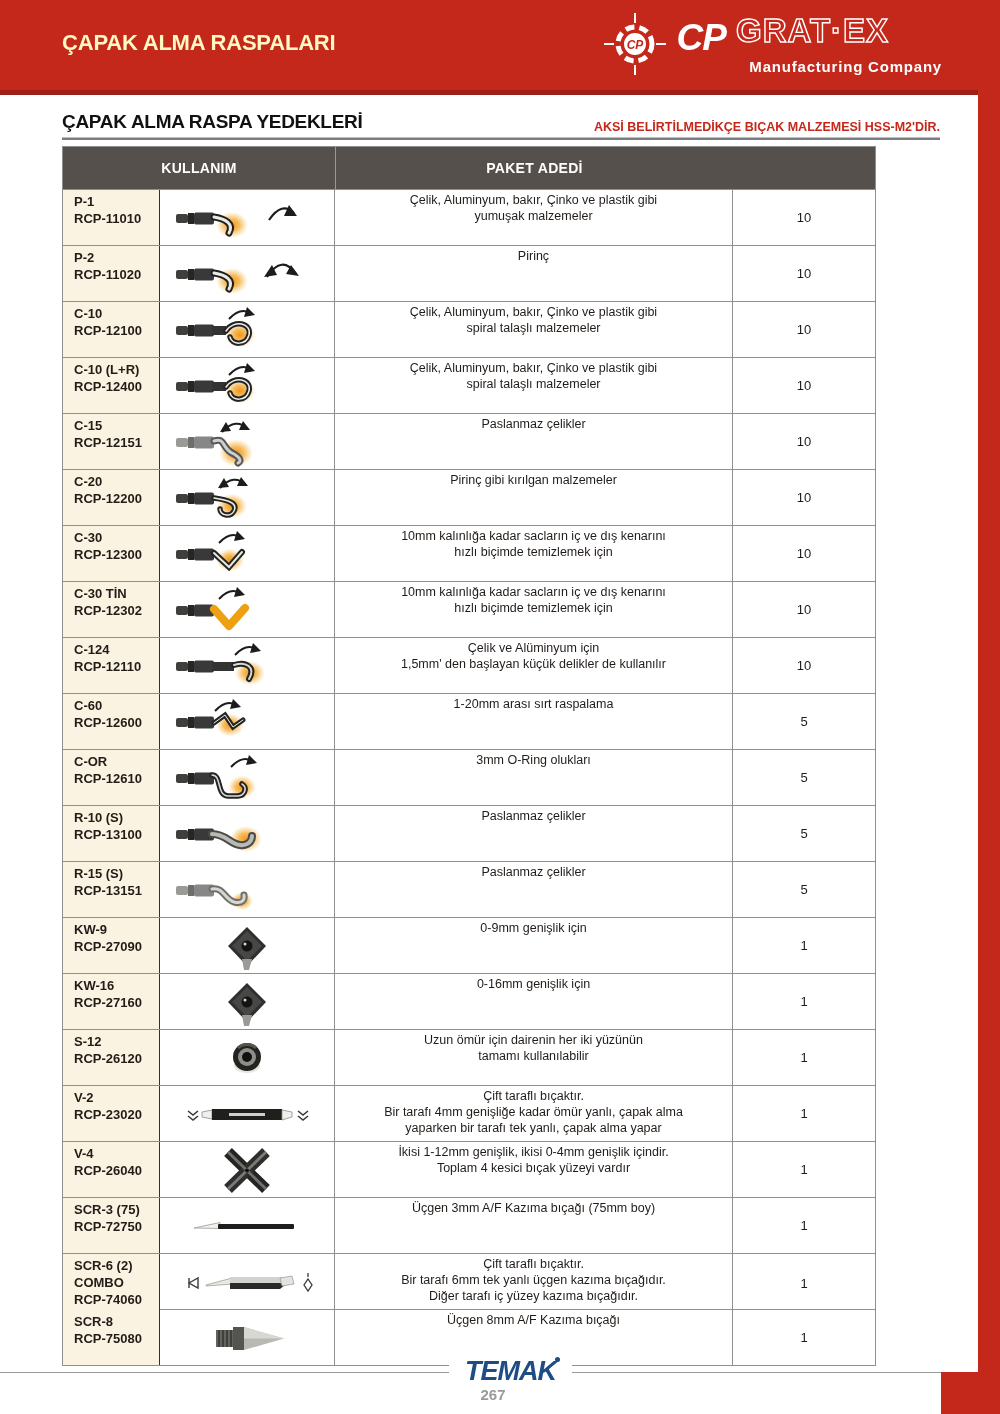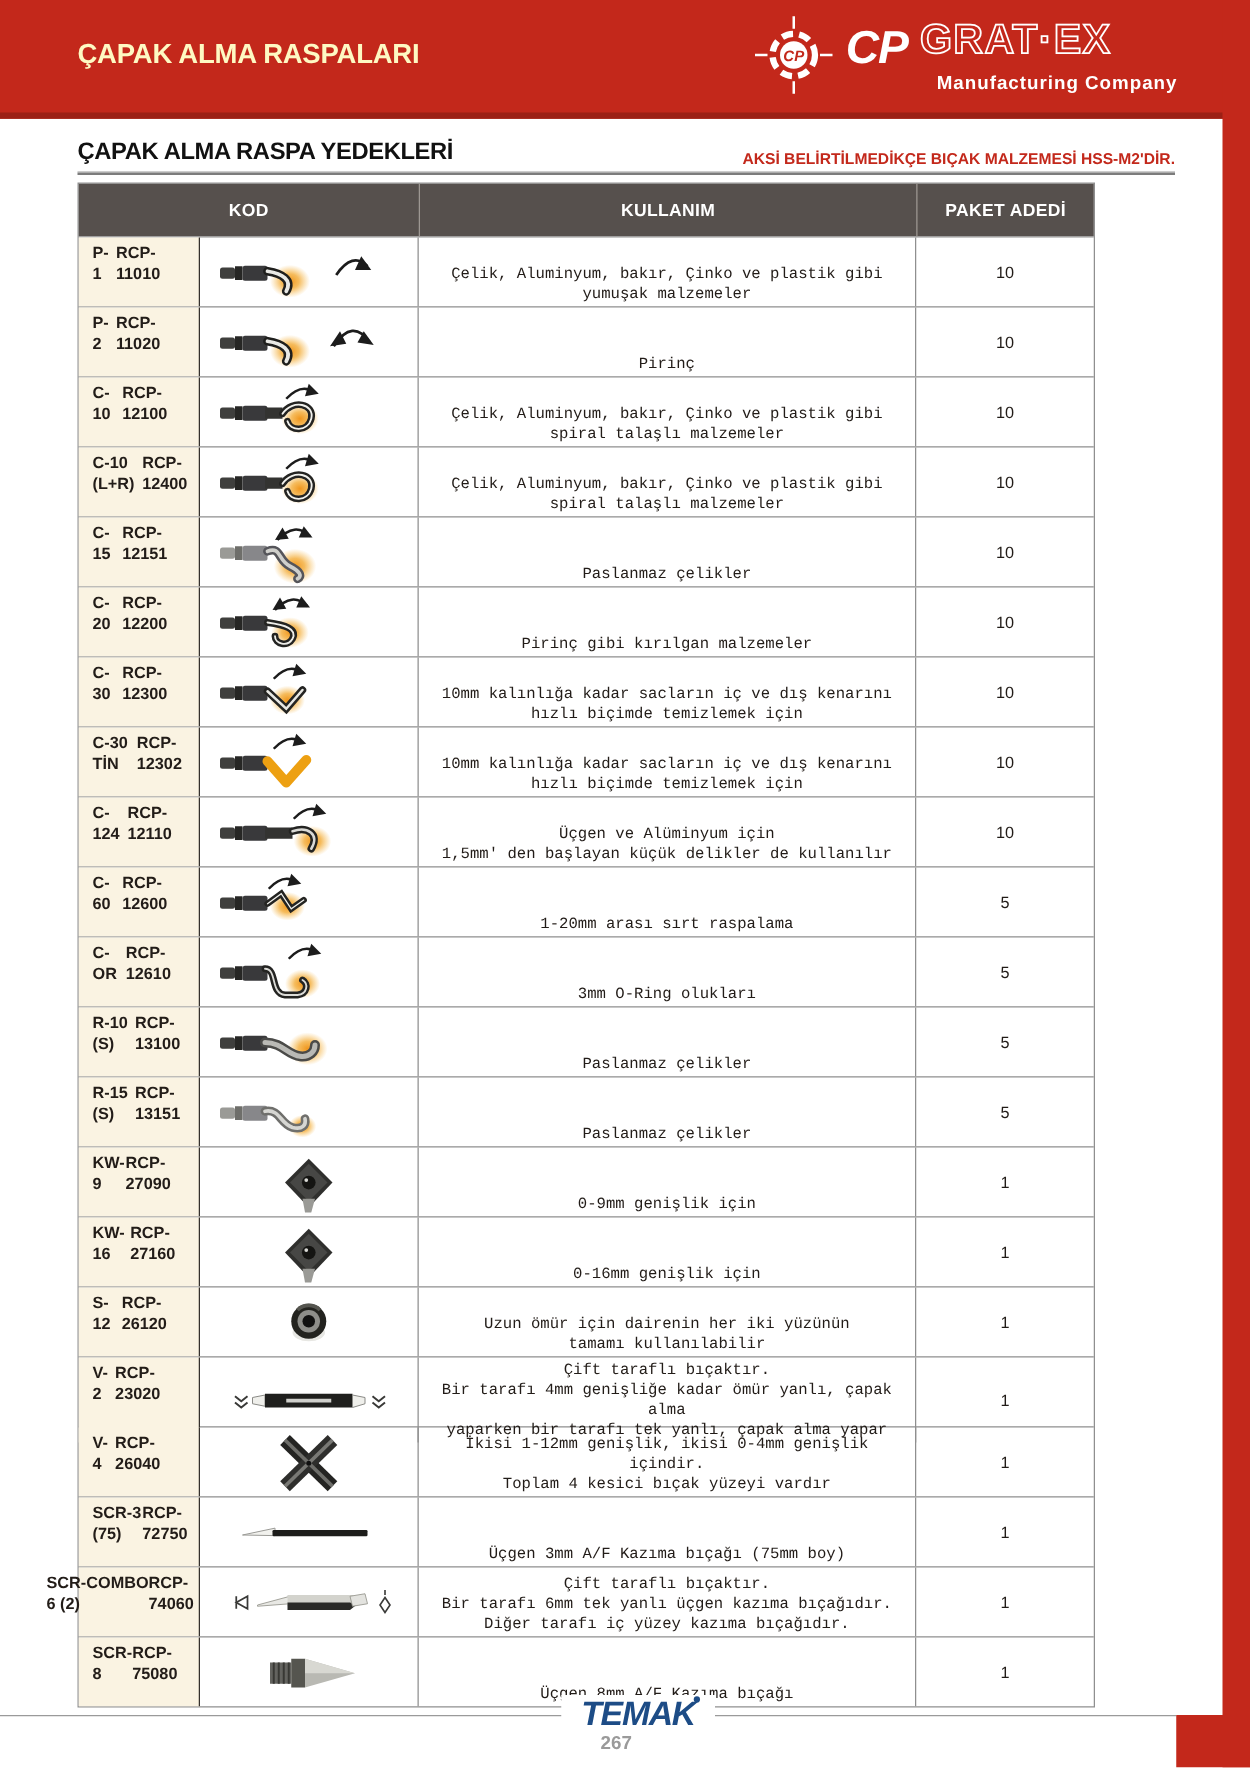--- a/index.html
+++ b/index.html
@@ -35,26 +35,26 @@
 
   
   .tbl{position:absolute;left:62px;top:146px;width:814px;border:1px solid var(--line);background:#fff;}
   .thead{display:grid;grid-template-columns:272px 398px 142px;background:var(--hdr-gray);height:42px;}
   .th{display:flex;align-items:center;justify-content:center;color:#fff;font-size:14px;
       font-weight:bold;letter-spacing:0.3px;}
   .th + .th{border-left:1px solid #9d9792;}
   .row{display:grid;grid-template-columns:97px 175px 398px 142px;height:56px;
       border-top:1.5px solid var(--line);}
   .code-cell{background:var(--cream);border-right:1.5px solid #34302c;display:flex;
-      justify-content:flex-end;padding:4px 4px 4px 11px;
+      flex-direction:column;justify-content:flex-start;padding:4px 4px 4px 11px;
       font-weight:bold;font-size:13px;line-height:1.3;}
   .img-cell{display:flex;align-items:center;justify-content:center;border-right:1px solid var(--line);}
-  .usage-cell{display:flex;flex-direction:column;align-items:center;justify-content:flex-end;
+  .usage-cell{display:flex;flex-direction:column;align-items:center;justify-content:flex-start;
       text-align:center;font-size:12.5px;font-weight:500;line-height:1.28;
-      border-right:1px solid var(--line);padding:2px 10px;font-family:Liberation Mono, monospace;}
+      border-right:1px solid var(--line);padding:2px 10px;}
   .pack-cell{display:flex;align-items:center;justify-content:center;font-size:13px;font-weight:500;}
   svg.tool{display:block;}
 
   
   .foot-line{position:absolute;left:0;top:1372px;width:941px;border-top:1.5px solid #9a9a9a;}
   .temak{position:absolute;left:449px;top:1356px;background:#fff;padding:0 16px;
       font-size:27px;font-weight:bold;font-style:italic;color:var(--blue);letter-spacing:-1px;}
   .temak-dot{position:absolute;top:1px;right:12px;width:5px;height:5px;border-radius:50%;
       background:var(--blue);}
   .page-num{position:absolute;left:0;top:1386px;width:986px;text-align:center;
@@ -99,21 +99,20 @@
 </div>
 
 <div class="strip"></div>
 
 <div class="sec-title">ÇAPAK ALMA RASPA YEDEKLERİ</div>
 <div class="sec-note">AKSİ BELİRTİLMEDİKÇE BIÇAK MALZEMESİ HSS-M2'DİR.</div>
 <div class="sec-rule"></div>
 
 <div class="tbl">
   <div class="thead">
-    <div class="th">KOD</div>
     <div class="th">KULLANIM</div>
     <div class="th">PAKET ADEDİ</div>
   </div>
   <div>
   <div class="row">
     <div class="code-cell">
           <div>P-1</div>
           <div>RCP-11010</div>
         </div>
     <div class="img-cell">
@@ -315,21 +314,21 @@
             <polygon points="16,20 22,20 22,31 16,31" fill="#262624"></polygon>
             <rect x="22" y="19.5" width="20" height="12" rx="2" fill="#39393b"></rect>
             <rect x="40" y="21" width="22" height="9" fill="#333331"></rect>
             <path d="M62,24 C74,20 84,26 77,38" fill="none" stroke="#242422" stroke-width="6" stroke-linecap="round"></path>
             <path d="M62,24 C74,20 84,26 77,38" fill="none" stroke="#d9d9d5" stroke-width="2" stroke-linecap="round"></path>
             <path d="M63,14 Q75,1 86,9" fill="none" stroke="#1c1c1c" stroke-width="2"></path>
             <polygon points="81,2 89,10 78,12" fill="#1c1c1c"></polygon>
           </svg>
         </div>
     <div class="usage-cell">
-          <div>Üçgen ve Alüminyum için</div>
+          <div>Çelik ve Alüminyum için</div>
           <div>1,5mm' den başlayan küçük delikler de kullanılır</div>
         </div>
     <div class="pack-cell">10</div>
   </div>
 
   <div class="row">
     <div class="code-cell">
           <div>C-60</div>
           <div>RCP-12600</div>
         </div>

